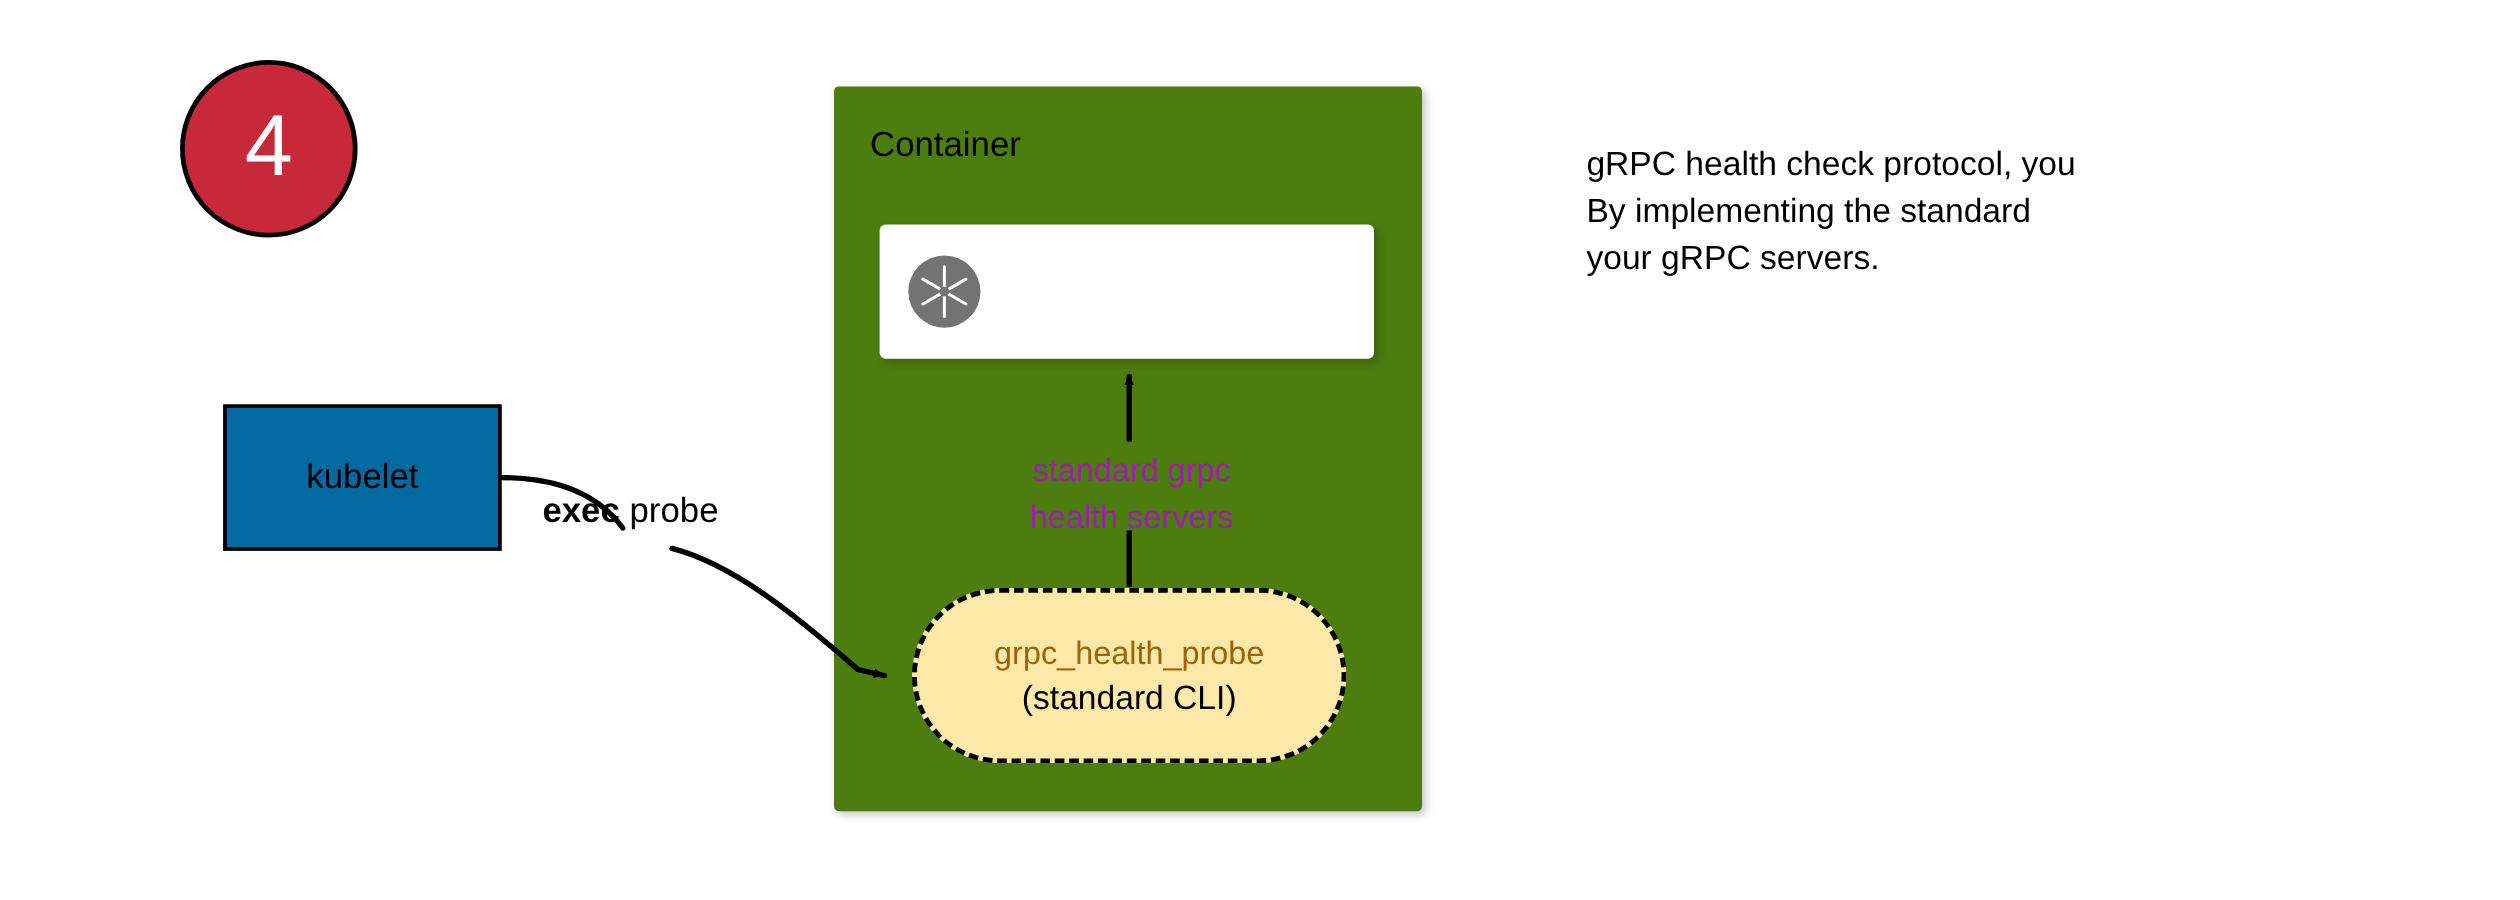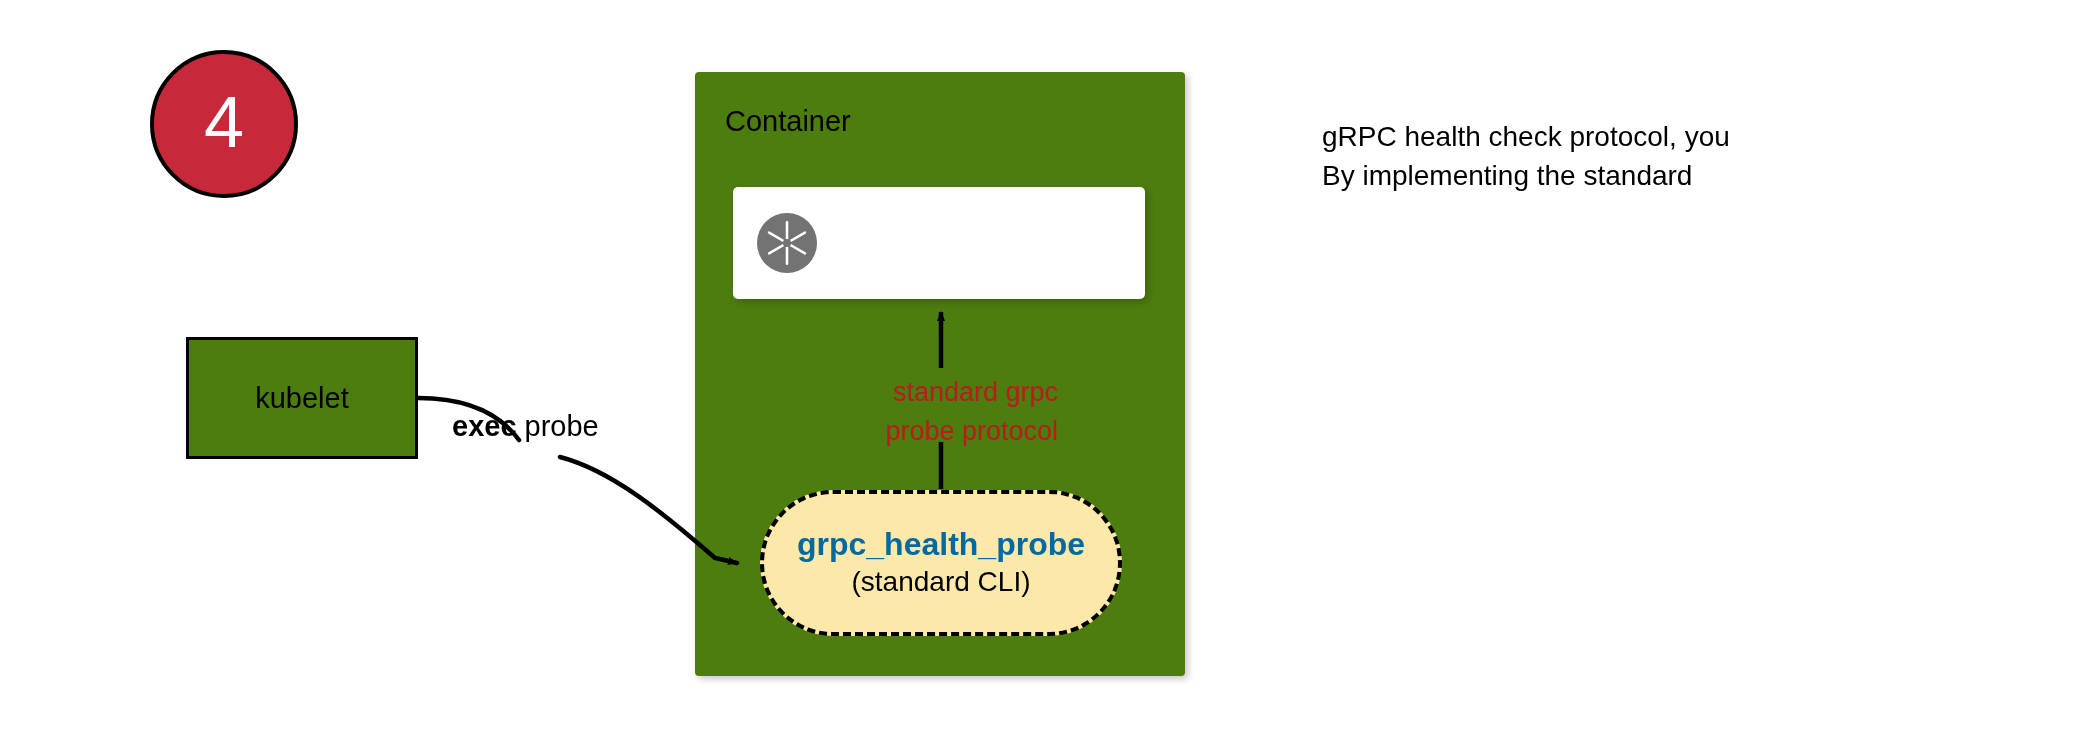--- a/index.html
+++ b/index.html
@@ -46,21 +46,21 @@
     top: -2px;
   }
 
   
   .kubelet-box {
     position: absolute;
     left: 186px;
     top: 337px;
     width: 232px;
     height: 122px;
-    background: #4d7c0f;
+    background: #0369a1;
     border: 3px solid #000000;
     box-sizing: border-box;
     display: flex;
     align-items: center;
     justify-content: center;
   }
   .kubelet-label {
     font-size: 29px;
     color: #000000;
   }
@@ -123,46 +123,46 @@
     margin-left: 24px;
     color: #000000;
   }
 
   
   .protocol-label {
     position: absolute;
     left: 828px;
     top: 373px;
     width: 230px;
-    text-align: right;
+    text-align: center;
     font-size: 27px;
     line-height: 39px;
-    color: #b91c1c;
+    color: #a21caf;
   }
 
   
   .probe-box {
     position: absolute;
     left: 760px;
     top: 490px;
     width: 362px;
     height: 146px;
     background: #fce8a8;
     border: 4px dashed #000000;
     border-radius: 73px;
     box-sizing: border-box;
     display: flex;
     flex-direction: column;
     align-items: center;
     justify-content: center;
   }
   .probe-title {
-    font-size: 32px;
-    font-weight: 700;
-    color: #0369a1;
+    font-size: 27px;
+    font-weight: 400;
+    color: #a16207;
     line-height: 38px;
   }
   .probe-subtitle {
     font-size: 28px;
     font-weight: 400;
     color: #000000;
     line-height: 38px;
   }
 
   
@@ -225,21 +225,21 @@
           <line x1="32" y1="32" x2="13.5" y2="42.7"></line>
           <line x1="32" y1="32" x2="13.5" y2="21.3"></line>
         </g>
         <circle cx="32" cy="32" r="4.2" fill="#737373"></circle>
       </svg>
     </span>
   </div>
 
   <div class="protocol-label">
     <span>standard grpc</span><br>
-    <span>probe protocol</span>
+    <span>health servers</span>
   </div>
 
   <div class="probe-box">
     <span class="probe-title">grpc_health_probe</span>
     <span class="probe-subtitle">(standard CLI)</span>
   </div>
 
   <svg class="edges" viewBox="0 0 2100 750" xmlns="http://www.w3.org/2000/svg">
     <defs>
       <marker id="arrowhead" markerWidth="10" markerHeight="8" refX="9" refY="4" orient="auto" markerUnits="userSpaceOnUse">
@@ -254,15 +254,16 @@
     <line x1="941" y1="368" x2="941" y2="312" stroke="#000000" stroke-width="4.5" marker-end="url(#arrowhead)"></line>
   </svg>
 
   <div class="exec-probe-label">
     <b>exec</b><span> probe</span>
   </div>
 
   <div class="annotation">
     <span class="ann-line">gRPC health check protocol, you</span>
     <span class="ann-line">By implementing the standard</span>
+    <span class="ann-line">your gRPC servers.</span>
   </div>
 
 </div>
 
 </body></html>

